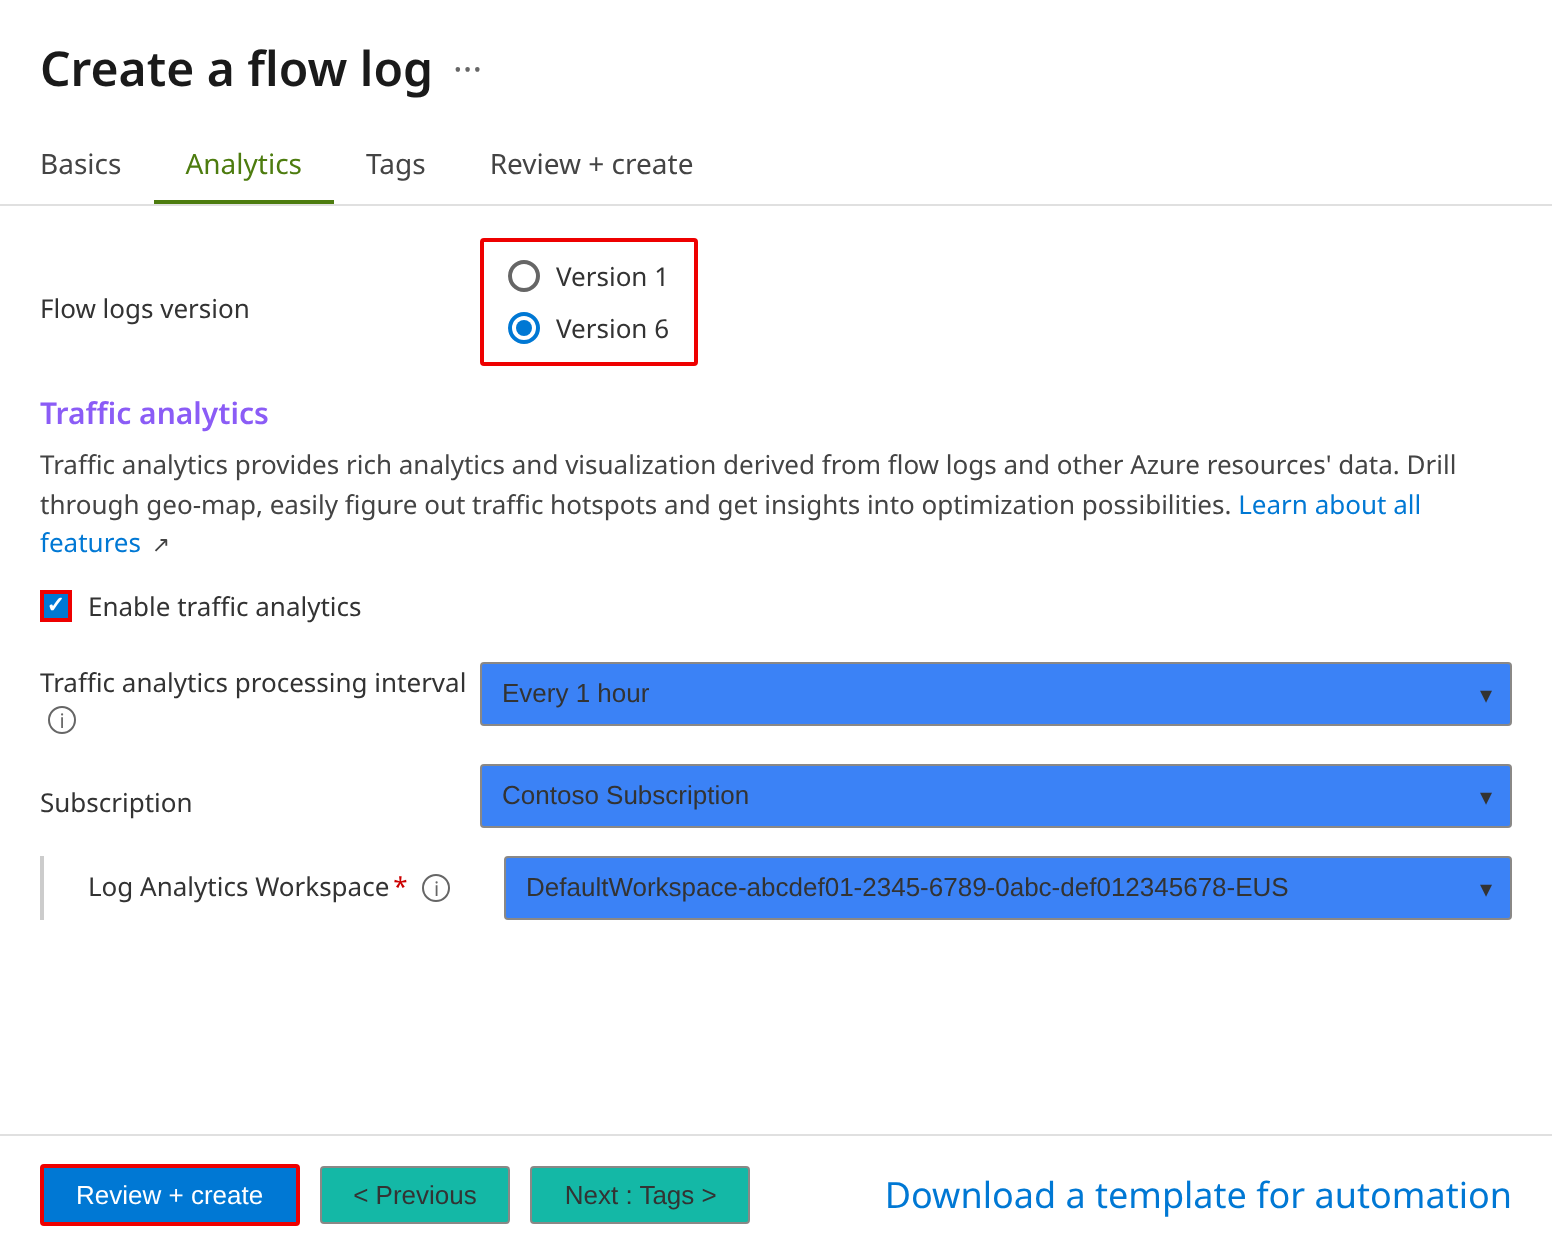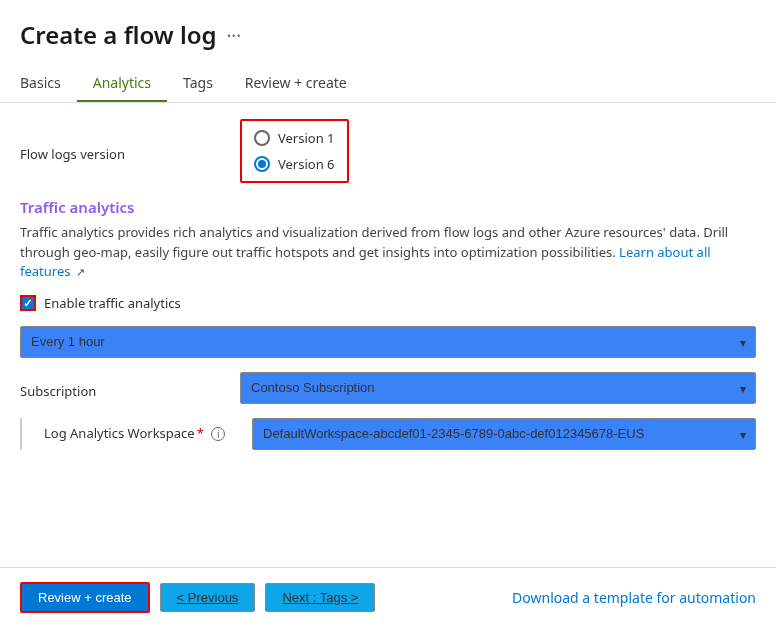--- a/index.html
+++ b/index.html
@@ -239,35 +239,34 @@
       background: #0078d4;
       color: #fff;
       border: 2px solid #e00;
       padding: 6px 16px;
       font-size: 13px;
       cursor: pointer;
       border-radius: 2px;
       white-space: nowrap;
     }
     .btn-secondary {
-      background: #0ea5e9;
+      background: #14b8a6;
       color: #333;
       border: 1px solid #8a8886;
       padding: 6px 16px;
       font-size: 13px;
       cursor: pointer;
       border-radius: 2px;
       white-space: nowrap;
-      text-decoration: underline;
     }
     .btn-link {
       color: #0078d4;
       background: none;
       border: none;
-      font-size: 14px;
+      font-size: 18px;
       cursor: pointer;
       margin-left: auto;
       text-decoration: none;
     }
     .spacer { flex: 1; }
     .version1-text { color: #0078d4; font-weight: 600; }
   </style>
 </head>
 <body>
 
@@ -311,20 +310,24 @@
     </p>
 
     <div class="checkbox-row">
       <div class="checkbox-box">
         <span class="checkmark">✓</span>
       </div>
       <label class="checkbox-label">Enable traffic analytics</label>
     </div>
 
     <div class="form-row">
+      <div class="form-label">
+        <span>Traffic analytics processing interval</span>
+        <span class="info-icon">i</span>
+      </div>
       <div class="form-control">
         <div class="select-wrapper">
           <select class="select-box">
             <option>Every 1 hour</option>
           </select>
           <span class="select-arrow">▾</span>
         </div>
       </div>
     </div>
 

